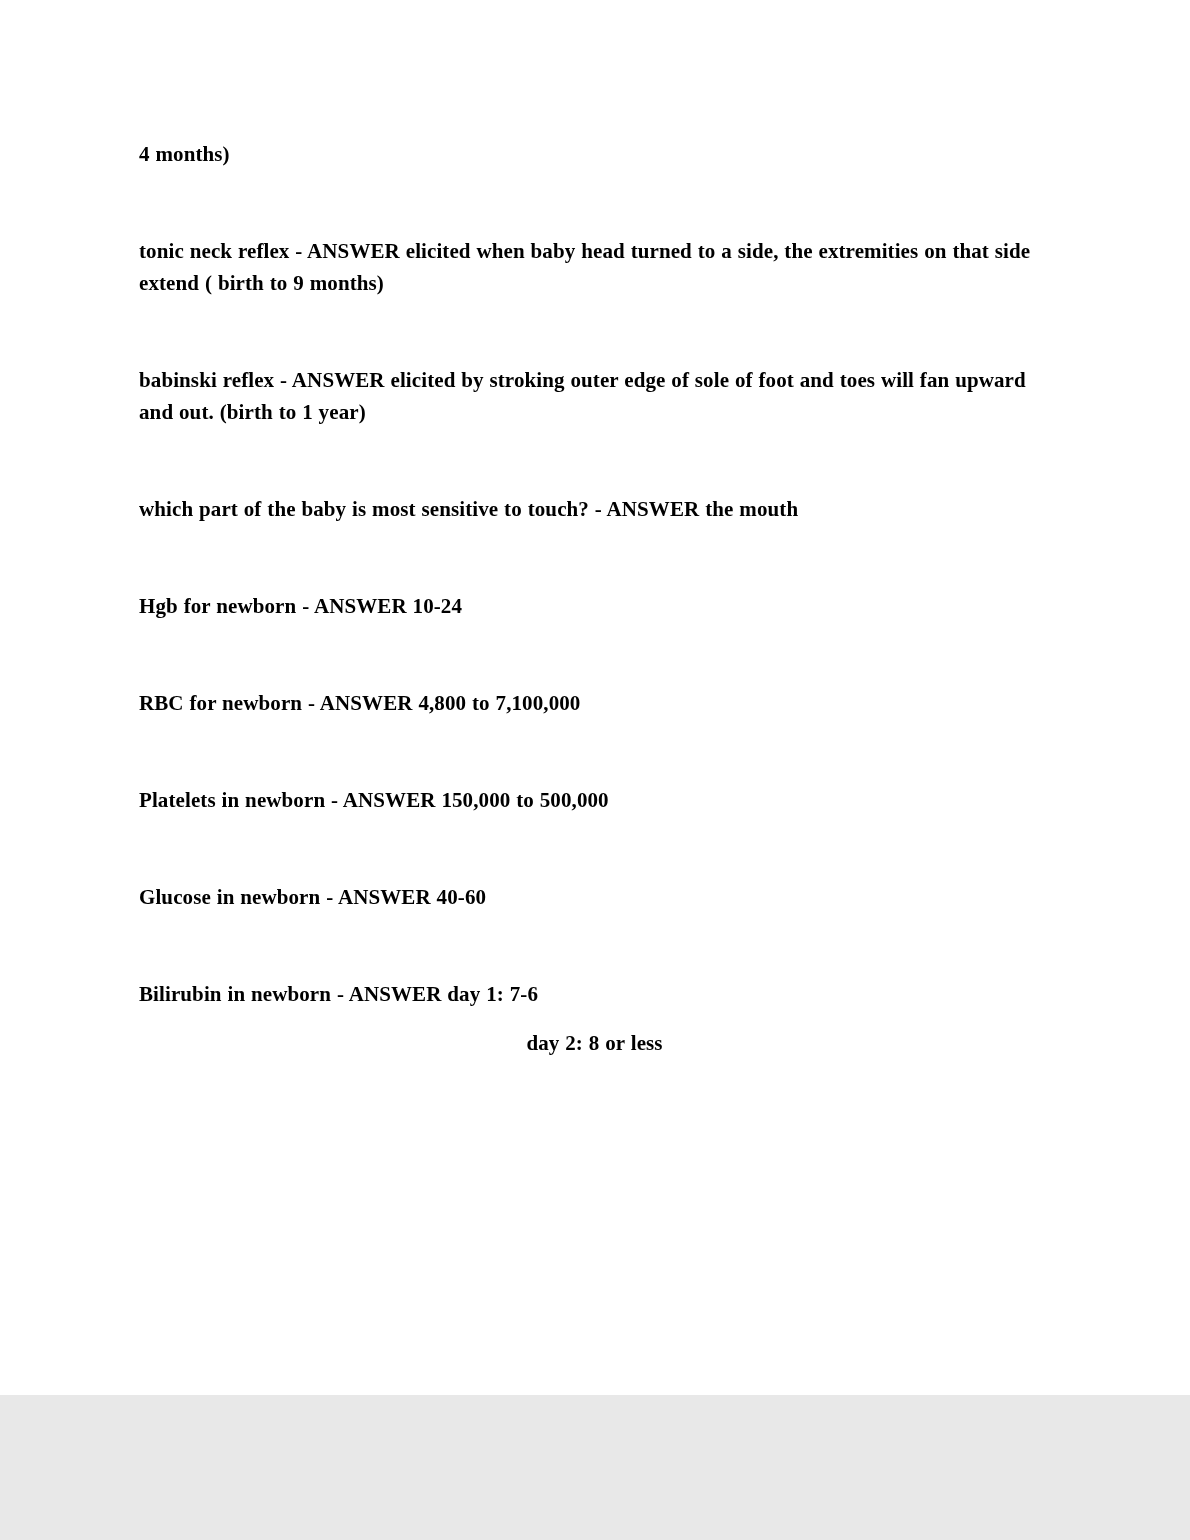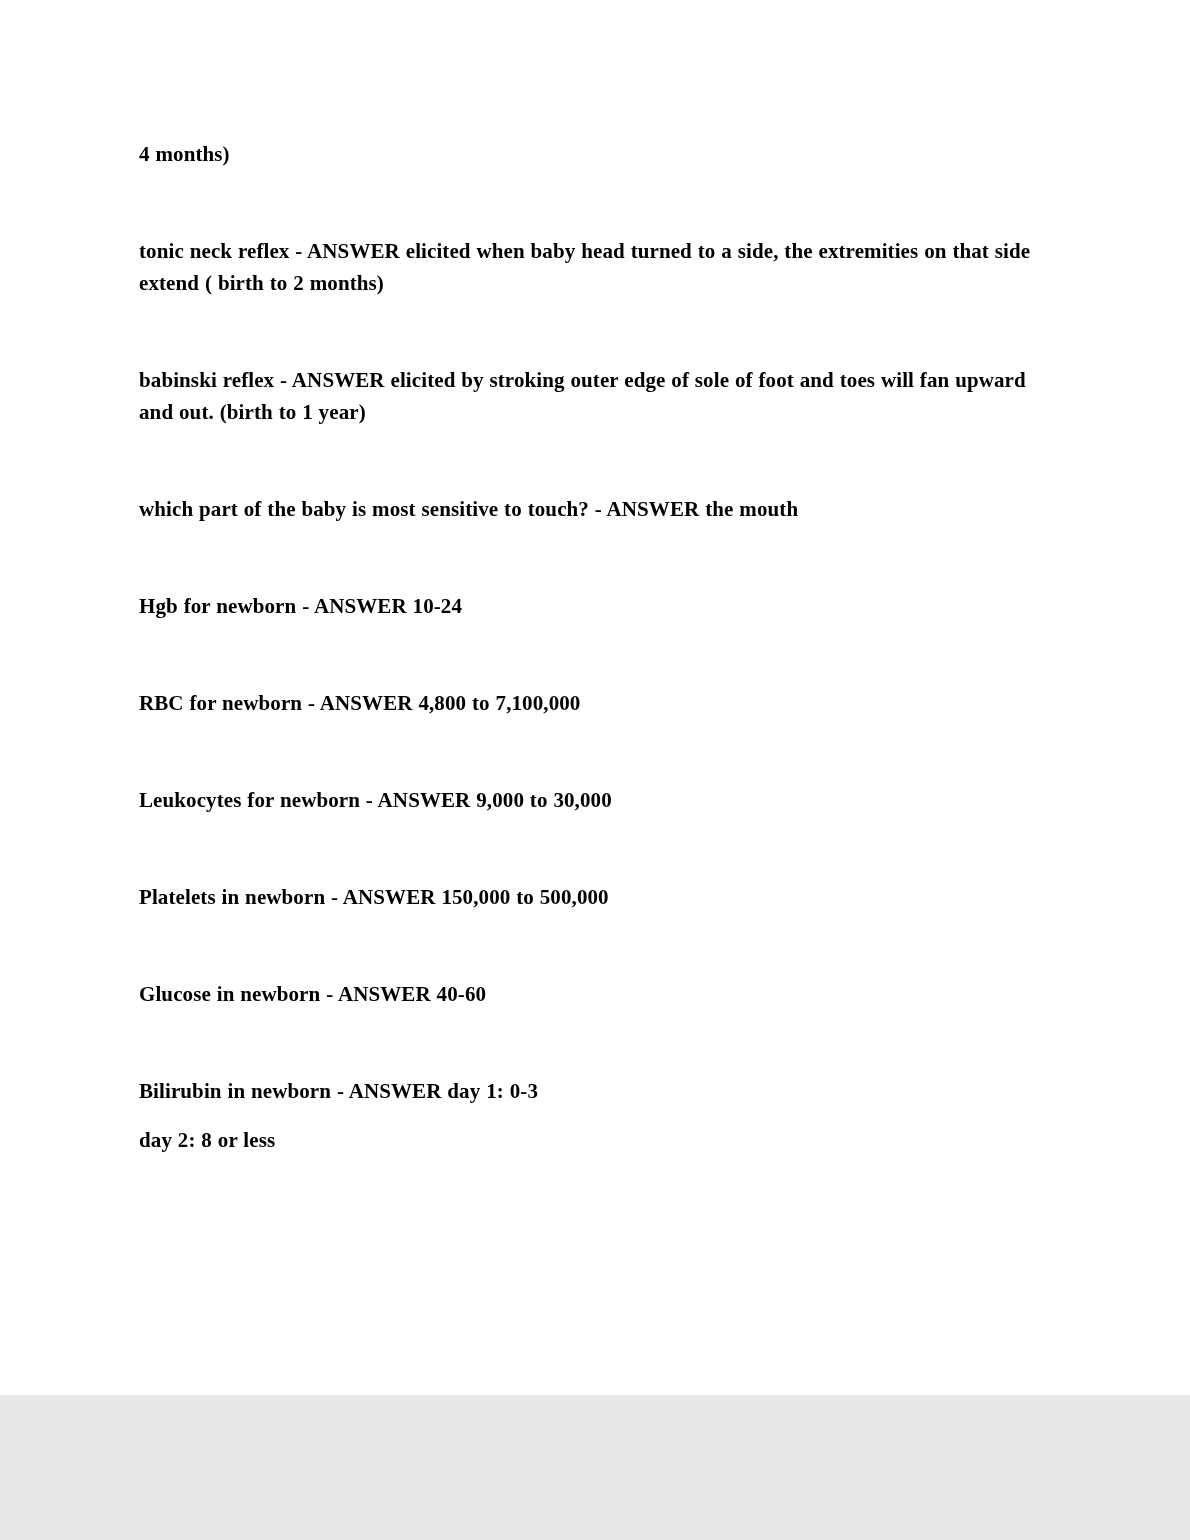--- a/index.html
+++ b/index.html
@@ -29,32 +29,32 @@
     margin: 0 0 65px 0;
     letter-spacing: 0.1px;
     word-spacing: 0.5px;
     font-feature-settings: "onum" 1;
   }
   .para.small-gap {
     margin-bottom: 17px;
   }
   .para:last-child {
     margin-bottom: 16px;
+    text-align: center;
   }
 </style>
 </head>
 <body>
 
 <div class="page">
   <div class="content">
     <div class="para">4 months)</div>
-    <div class="para">tonic neck reflex - ANSWER elicited when baby head turned to a side, the extremities on that side extend ( birth to 2 months)</div>
+    <div class="para">tonic neck reflex - ANSWER elicited when baby head turned to a side, the extremities on that side extend ( birth to 9 months)</div>
     <div class="para">babinski reflex - ANSWER elicited by stroking outer edge of sole of foot and toes will fan upward and out. (birth to 1 year)</div>
     <div class="para">which part of the baby is most sensitive to touch? - ANSWER the mouth</div>
     <div class="para">Hgb for newborn - ANSWER 10-24</div>
     <div class="para">RBC for newborn - ANSWER 4,800 to 7,100,000</div>
-    <div class="para">Leukocytes for newborn - ANSWER 9,000 to 30,000</div>
     <div class="para">Platelets in newborn - ANSWER 150,000 to 500,000</div>
     <div class="para">Glucose in newborn - ANSWER 40-60</div>
-    <div class="para small-gap">Bilirubin in newborn - ANSWER day 1: 0-3</div>
+    <div class="para small-gap">Bilirubin in newborn - ANSWER day 1: 7-6</div>
     <div class="para">day 2: 8 or less</div>
   </div>
 </div>
 
 </body></html>

